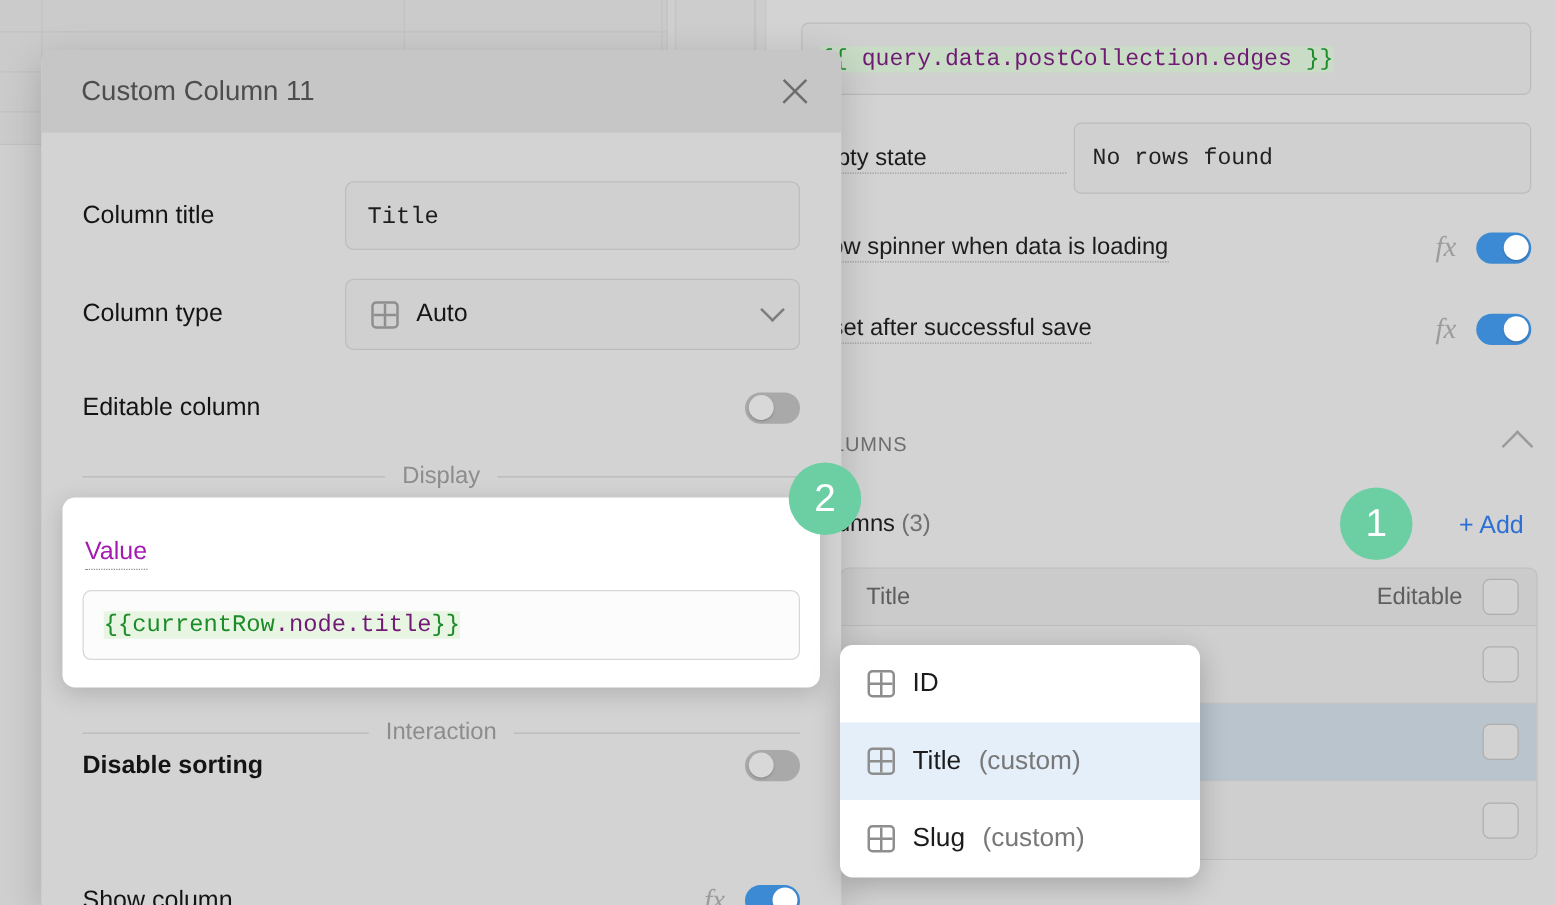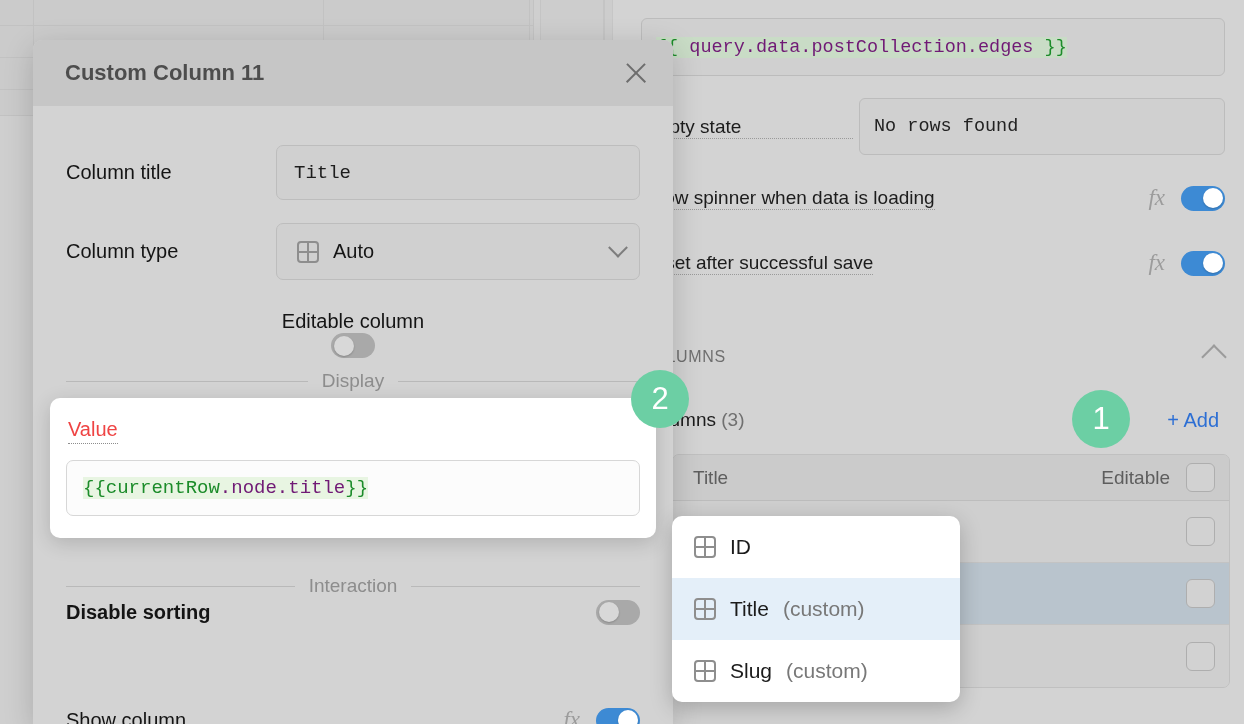--- a/index.html
+++ b/index.html
@@ -276,21 +276,21 @@
     height: 66px;
     background: #c6c6c6;
     display: flex;
     align-items: center;
     justify-content: space-between;
     padding: 0 24px 0 32px;
     box-sizing: border-box;
   }
   .modal-title {
     font-size: 22px;
-    font-weight: bold;
+    font-weight: normal;
     color: #4d4d4d;
   }
   .close-x {
     width: 26px; height: 26px;
     position: relative;
     cursor: pointer;
   }
   .close-x::before, .close-x::after {
     content: "";
     position: absolute;
@@ -373,25 +373,25 @@
     width: 606px;
     background: #fff;
     border-radius: 10px;
     box-shadow: 0 5px 20px rgba(0,0,0,.16);
     padding: 20px 16px 22px 16px;
     box-sizing: border-box;
     z-index: 35;
   }
   .value-card .v-label {
     font-size: 20px;
-    color: #ef4444;
+    color: #a21caf;
     border-bottom: 1px dotted #8d8d8d;
     display: inline-block;
     padding-bottom: 2px;
-    margin: 0 0 16px 2px;
+    margin: 12px 0 16px 2px;
   }
   .value-card .v-input {
     height: 56px;
     border: 1px solid #d7d7d7;
     border-radius: 7px;
     background: #fcfcfc;
     display: flex;
     align-items: center;
     padding: 0 16px;
     box-sizing: border-box;
@@ -552,21 +552,21 @@
 
     <div class="m-row" style="position:absolute; left:0; top:183px; width:640px; height:57px;">
       <span class="m-label">Column type</span>
       <span class="m-select">
         <span class="grid-icon"></span>
         <span>Auto</span>
         <span class="caret"></span>
       </span>
     </div>
 
-    <div class="m-row" style="position:absolute; left:0; top:270px; width:640px; height:32px; justify-content:space-between;flex-direction:column;">
+    <div class="m-row" style="position:absolute; left:0; top:270px; width:640px; height:32px; justify-content:space-between;">
       <span class="m-label" style="width:auto;">Editable column</span>
       <span class="toggle off">
           <span class="knob"></span>
         </span>
     </div>
 
     <div class="divider" style="position:absolute; left:0; top:330px; width:640px; height:22px;">
       <span class="line"></span>
       <span>Display</span>
       <span class="line"></span>

